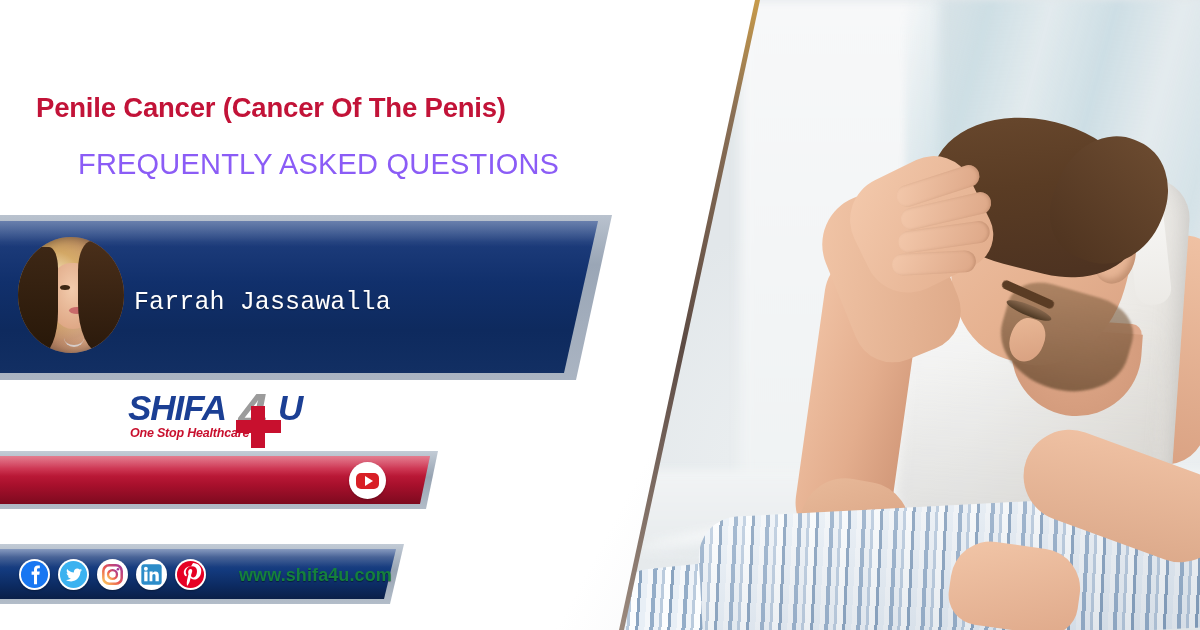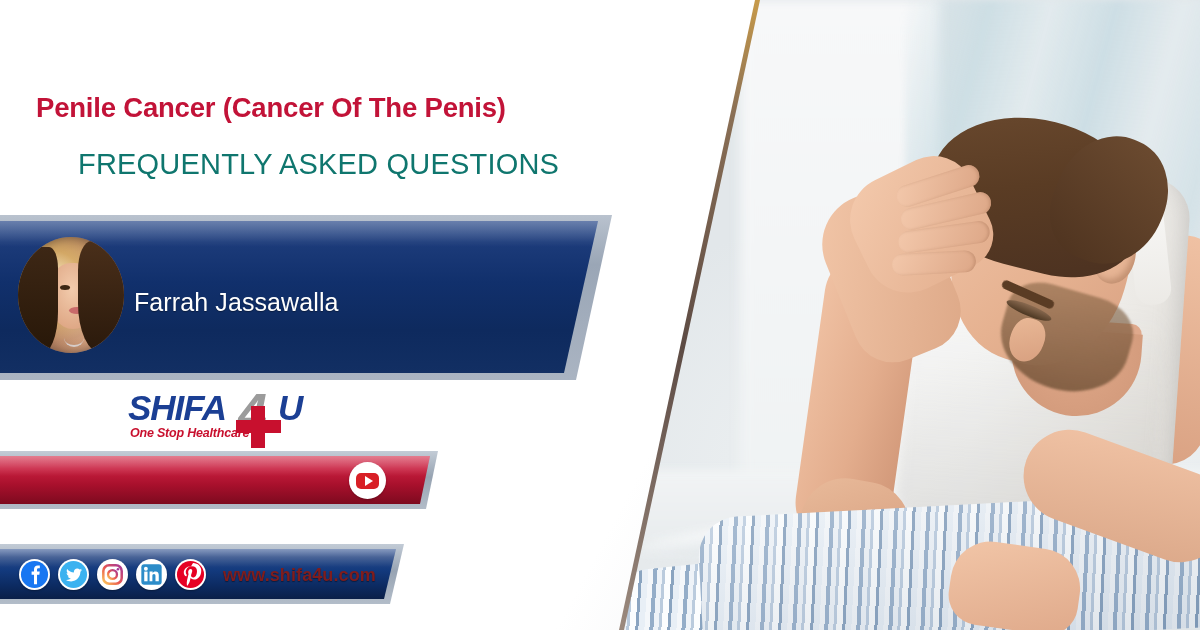--- a/index.html
+++ b/index.html
@@ -227,21 +227,21 @@
   }
 
   
   .title{
     position:absolute; left:36px; top:92px; width:600px;
     color:#C21338; font-size:27.5px; font-weight:bold;
     letter-spacing:-.2px; white-space:nowrap;
   }
   .subtitle{
     position:absolute; left:78px; top:148px; width:640px;
-    color:#0f766e; font-size:29px; font-weight:normal;
+    color:#8b5cf6; font-size:29px; font-weight:normal;
     letter-spacing:.2px; white-space:nowrap;
   }
 
   
   .author-outer{
     position:absolute; left:-14px; top:215px; width:640px; height:165px;
     background:linear-gradient(180deg,#b9c2ce 0%, #9aa6b6 30%, #aab4c2 100%);
     clip-path: polygon(0px 0px, 626px 0px, 590px 165px, 0px 165px);
   }
   .author-bar{
@@ -293,20 +293,21 @@
   }
   .written-by{
     position:absolute; left:138px; top:245px;
     color:#ffffff; font-size:24px; font-weight:normal; letter-spacing:.2px;
     text-shadow:0 1px 1px rgba(0,0,0,.35);
   }
   .author-name{
     position:absolute; left:134px; top:288px;
     color:#ffffff; font-size:25px; letter-spacing:.1px;
     text-shadow:0 1px 1px rgba(0,0,0,.35);
+    font-family:Liberation Mono, monospace;
   }
   .author-role{
     position:absolute; left:134px; top:321px;
     color:#ffffff; font-size:25px; letter-spacing:.1px;
     text-shadow:0 1px 1px rgba(0,0,0,.35);
   }
 
   
   .logo{ position:absolute; left:128px; top:388px; width:200px; height:58px; }
   .logo-4{
@@ -389,22 +390,22 @@
   }
   .sicon{
     position:absolute; top:559px; width:31px; height:31px;
     background:#ffffff; border-radius:50%;
     display:flex; align-items:center; justify-content:center;
     box-shadow:0 1px 2px rgba(0,0,0,.3);
   }
   .s1{ left:19px; } .s2{ left:58px; } .s3{ left:97px; }
   .s4{ left:136px; } .s5{ left:175px; }
   .site-url{
-    position:absolute; left:223px; top:565px;
-    color:#7f1d1d; font-size:18px; font-weight:bold; letter-spacing:.1px;
+    position:absolute; left:239px; top:565px;
+    color:#15803d; font-size:18px; font-weight:bold; letter-spacing:.1px;
     text-shadow:0 1px 1px rgba(0,0,0,.4);
   }
 </style>
 </head>
 <body>
 
 <div id="stage">
 
   <div class="photo-panel">
     <div class="room-wall"></div>

